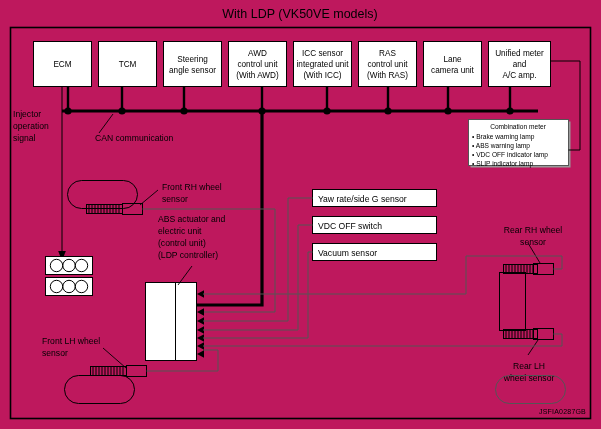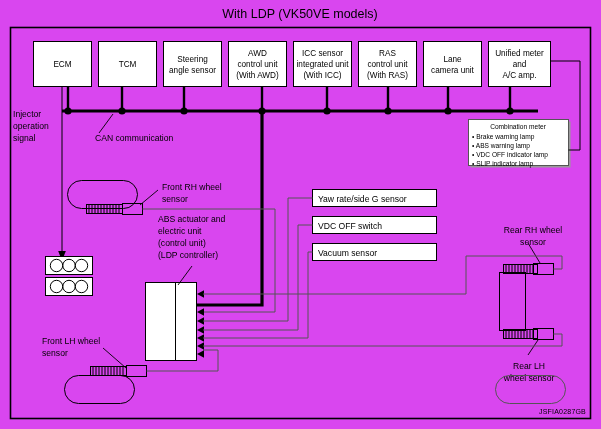--- a/index.html
+++ b/index.html
@@ -9,21 +9,21 @@
     background: #ffffff;
   }
   body {
     font-family: "Liberation Sans", sans-serif;
     color: #000000;
   }
   #page {
     position: relative;
     width: 601px;
     height: 429px;
-    background: #d946ef;
+    background: #be185d;
     overflow: hidden;
   }
   #page svg {
     position: absolute;
     left: 0;
     top: 0;
     width: 601px;
     height: 429px;
   }
   .ttl {

